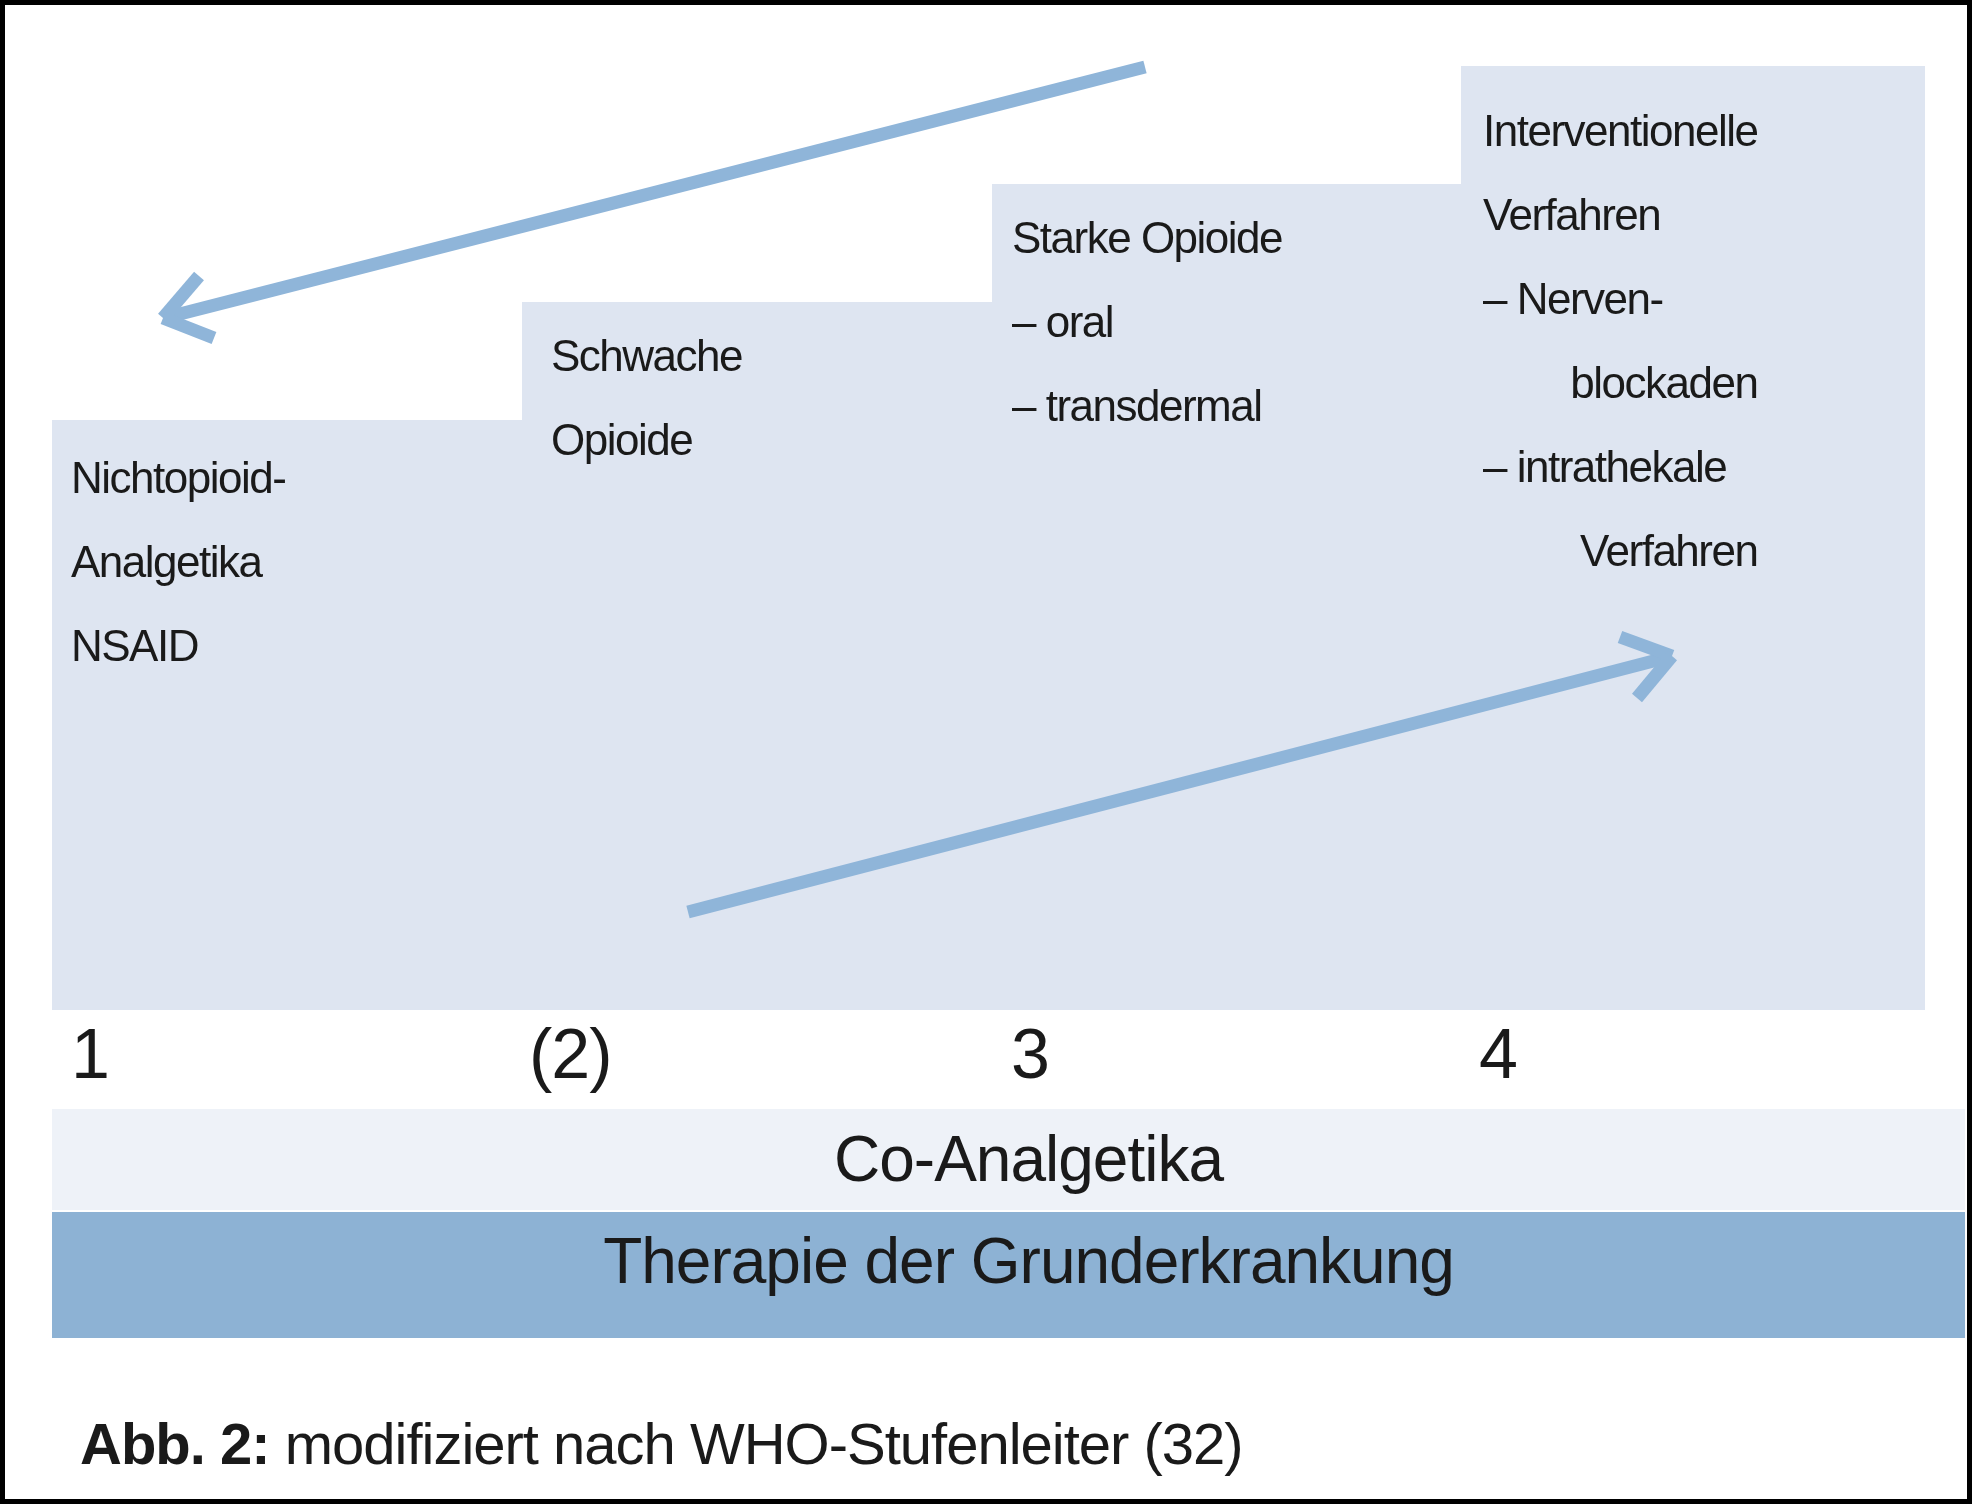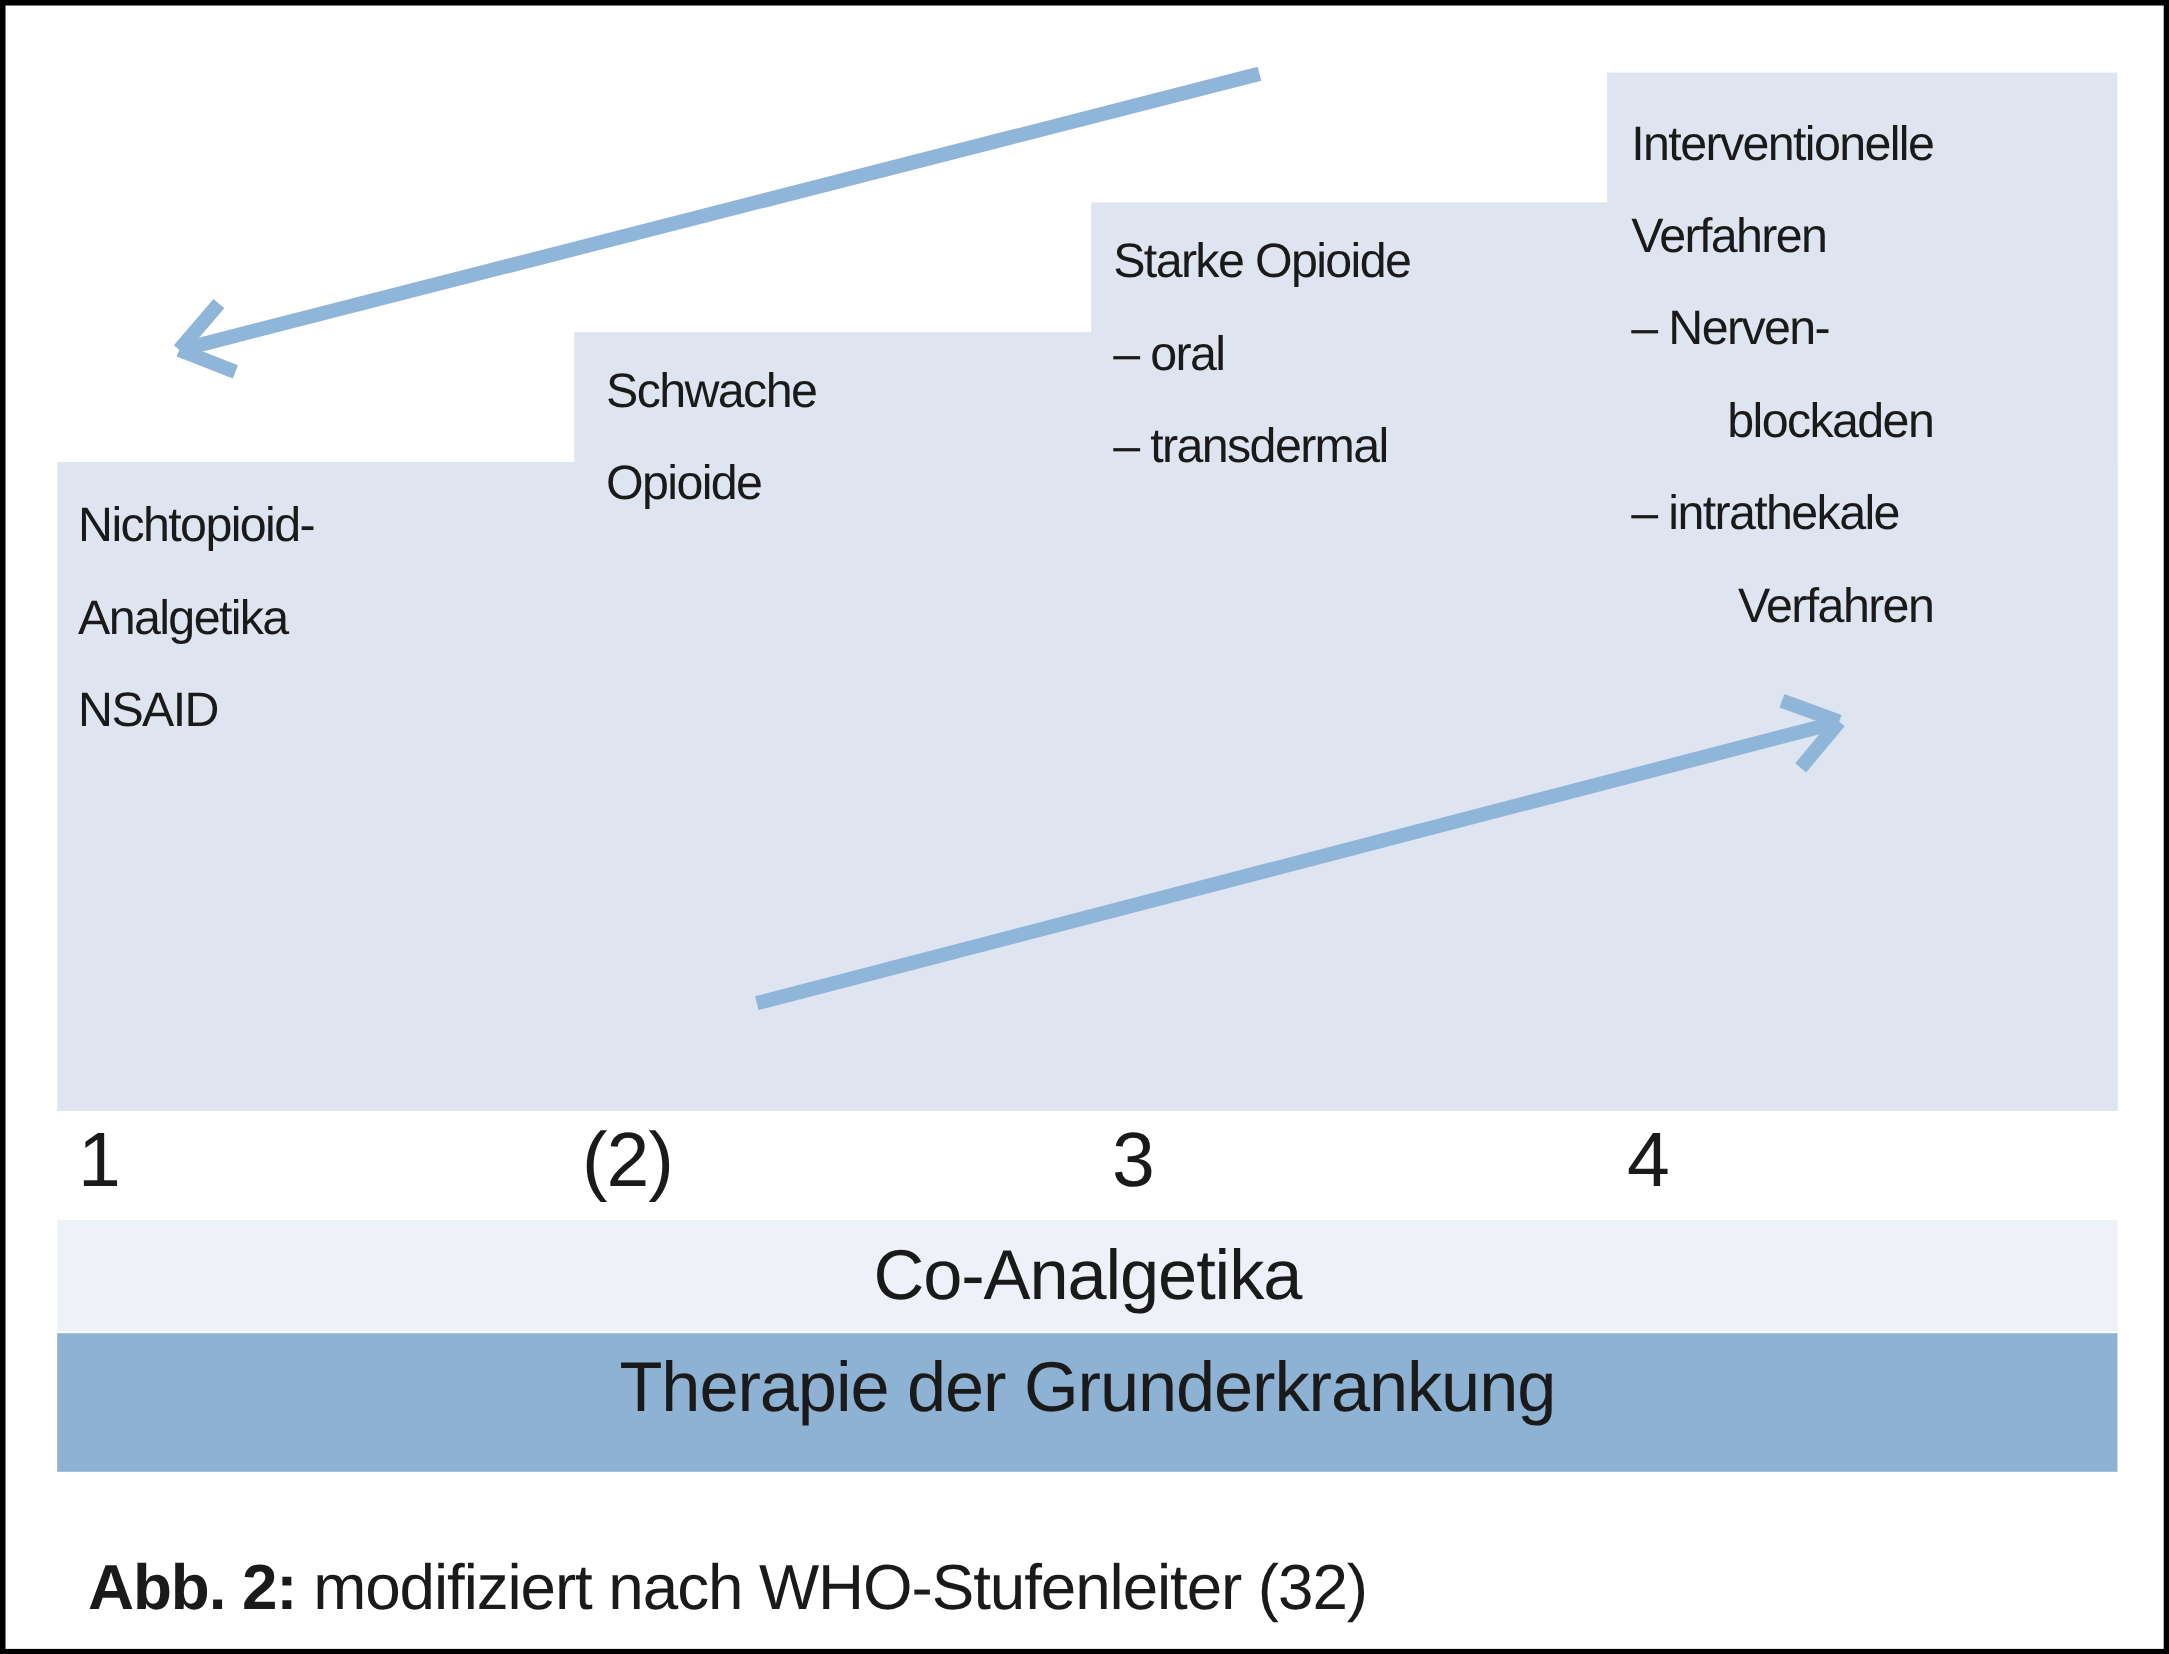--- a/index.html
+++ b/index.html
@@ -34,20 +34,21 @@
     letter-spacing:-1px;
     z-index:3;
   }
   .bar{
     position:absolute;
     left:47px;width:1873px;
     text-align:center;
     font-size:64px;
     letter-spacing:-1px;
     z-index:1;
+    padding-left:40px;
   }
   .bar-light{top:1104px;height:101px;line-height:101px;background:#eef2f8;}
   .bar-dark{top:1207px;height:126px;line-height:98px;background:#8db2d4;}
   .caption{
     position:absolute;
     left:47px;top:1404px;
     font-size:58px;
     line-height:70px;
     letter-spacing:-1px;
     z-index:3;

